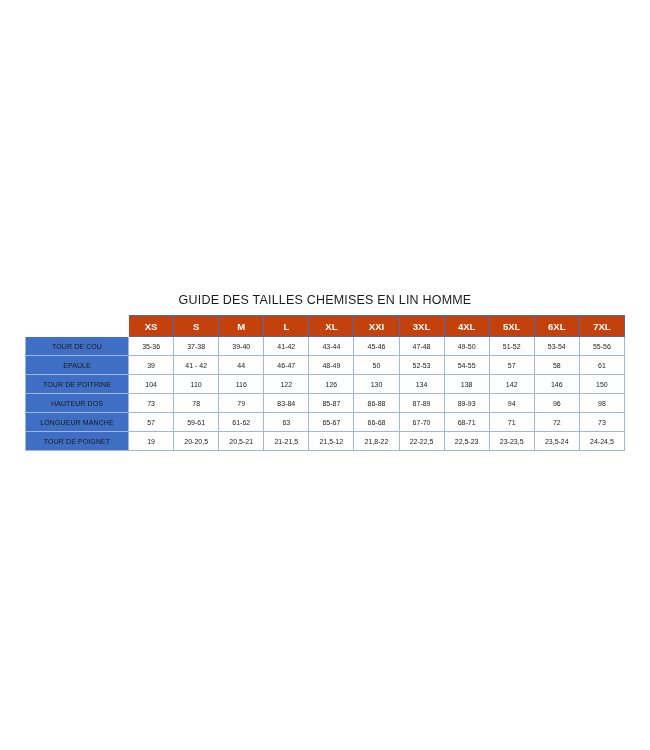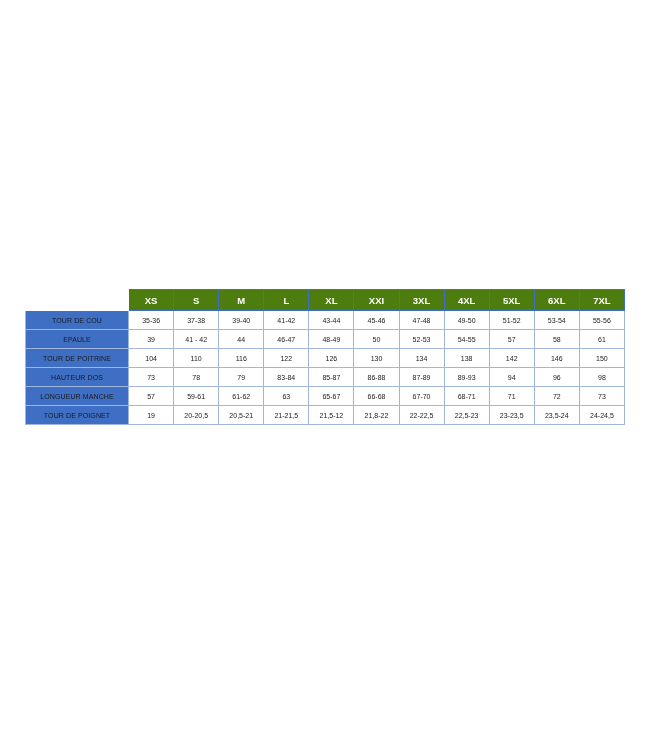--- a/index.html
+++ b/index.html
@@ -42,21 +42,21 @@
     border: 1px solid #9fb6dd;
     height: 18px;
     font-size: 7px;
     text-align: center;
     color: #1a1a1a;
     font-weight: normal;
     padding: 0;
   }
   
   tr.header-row th {
-    background: #4d7c0f;
+    background: #c2410c;
     color: #ffffff;
     font-size: 9.5px;
     font-weight: bold;
     height: 20px;
     border: 1px solid #3f6fc4;
   }
   tr.header-row th.corner {
     background: #ffffff;
     border: 1px solid #ffffff;
   }
@@ -72,20 +72,21 @@
     letter-spacing: 0.1px;
   }
   col.label-col { width: 96px; }
   col.size-col { width: 42px; }
 </style>
 </head>
 <body>
 
 <div class="page">
   <div class="size-guide">
+    <div class="guide-title">GUIDE DES TAILLES CHEMISES EN LIN HOMME</div>
     <table class="size-table">
       <colgroup>
         <col class="label-col">
         <col class="size-col">
           <col class="size-col">
           <col class="size-col">
           <col class="size-col">
         <col class="size-col">
           <col class="size-col">
           <col class="size-col">

